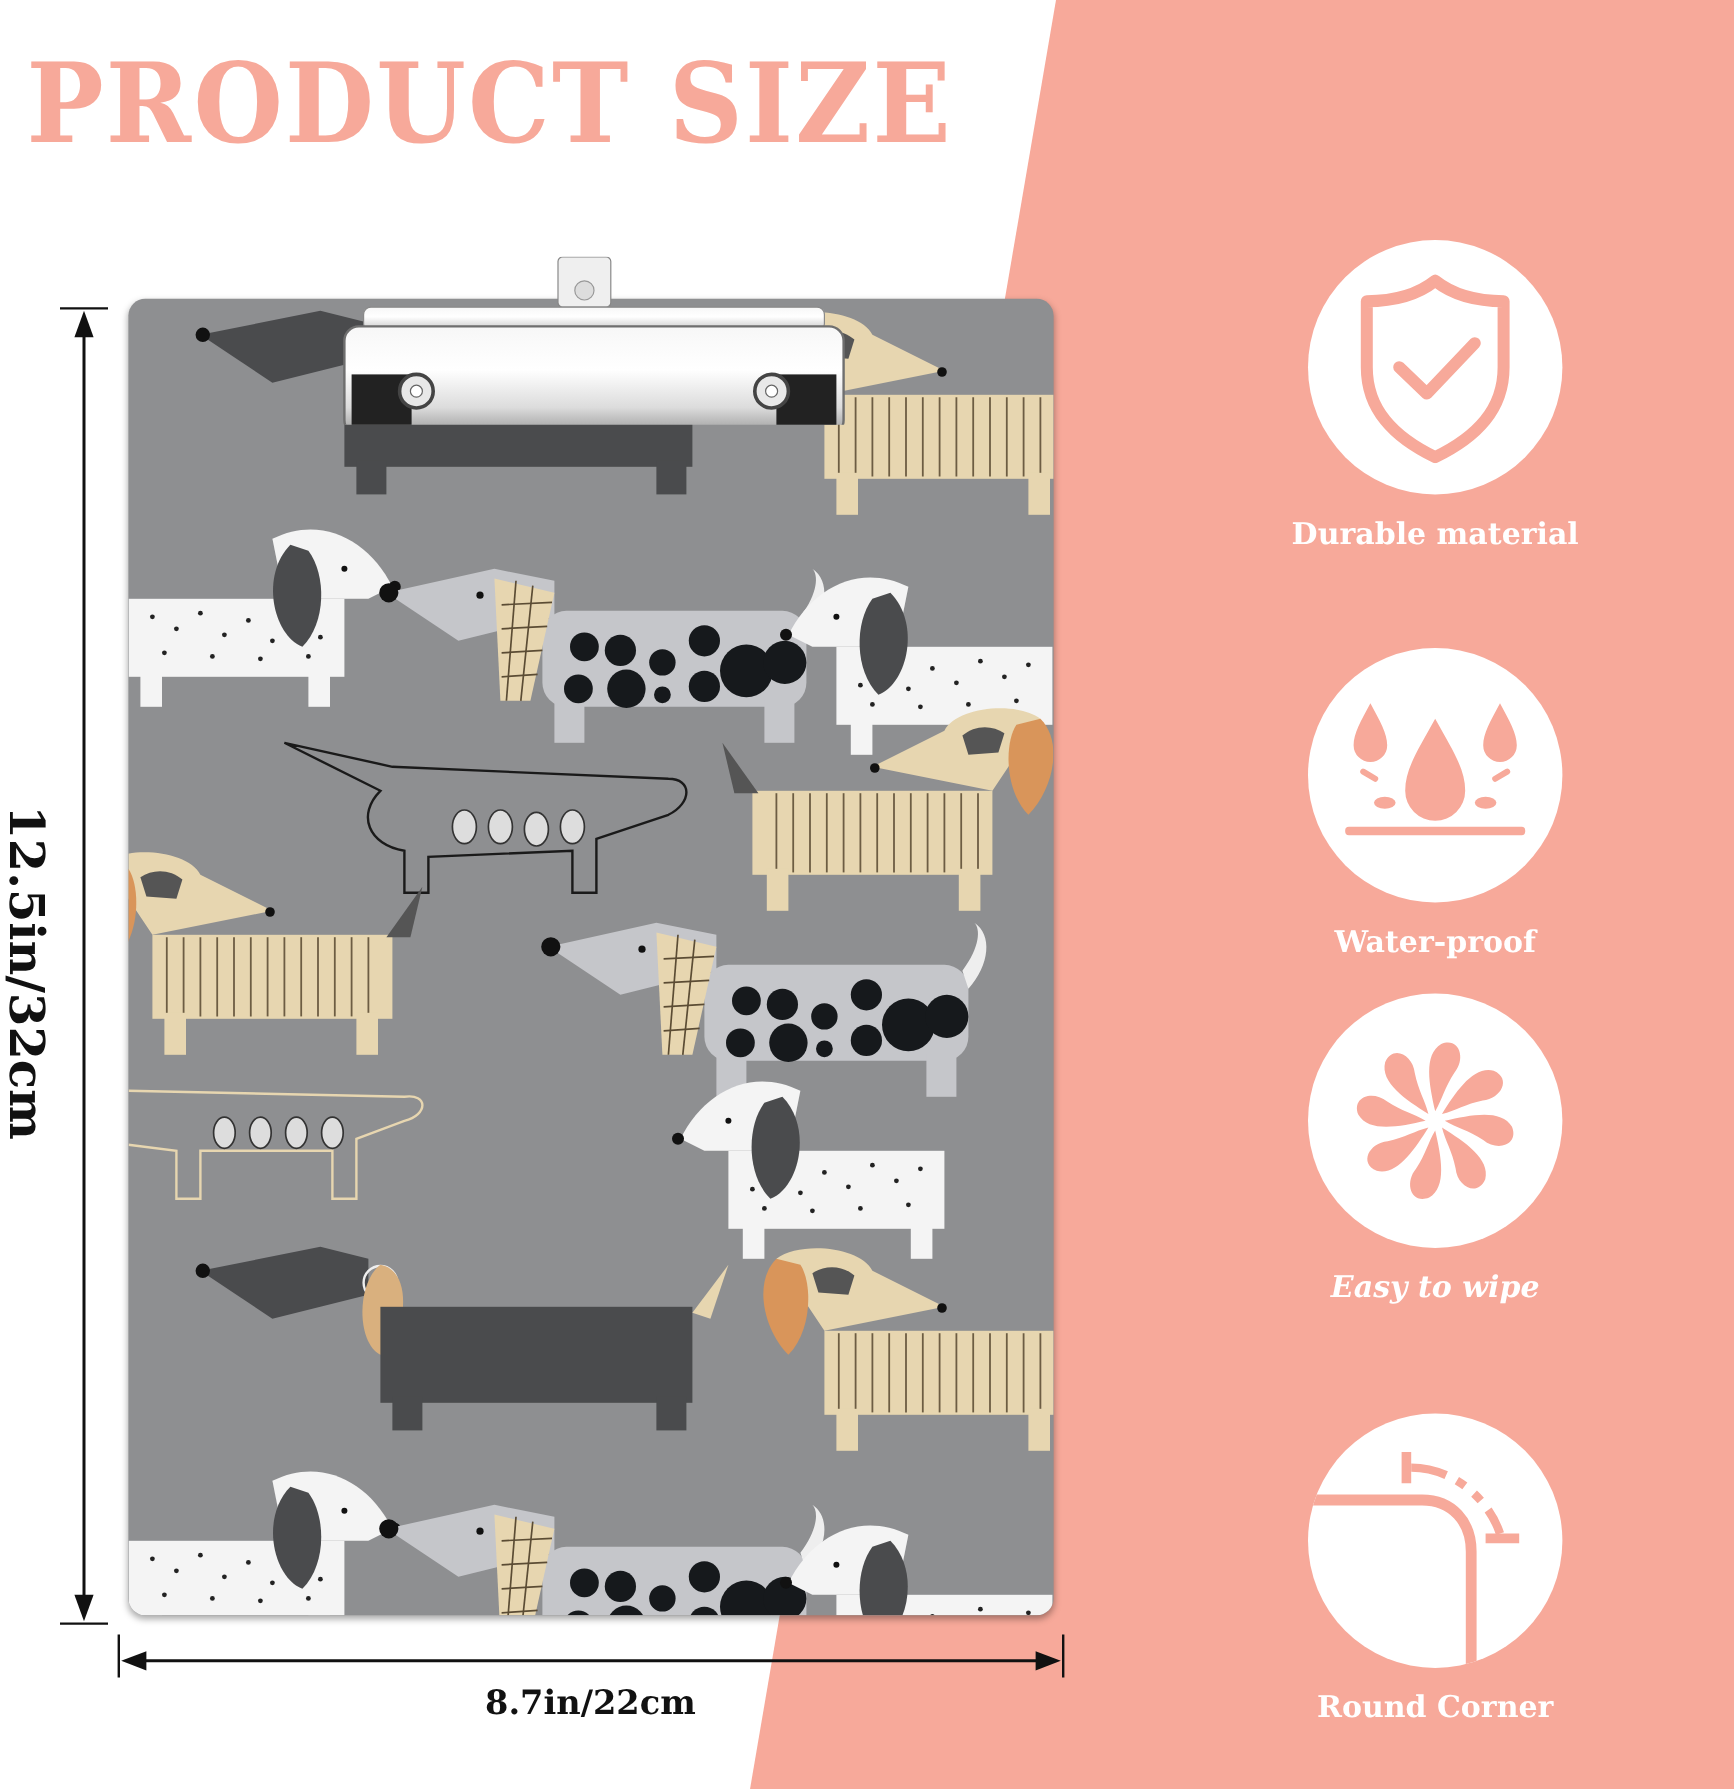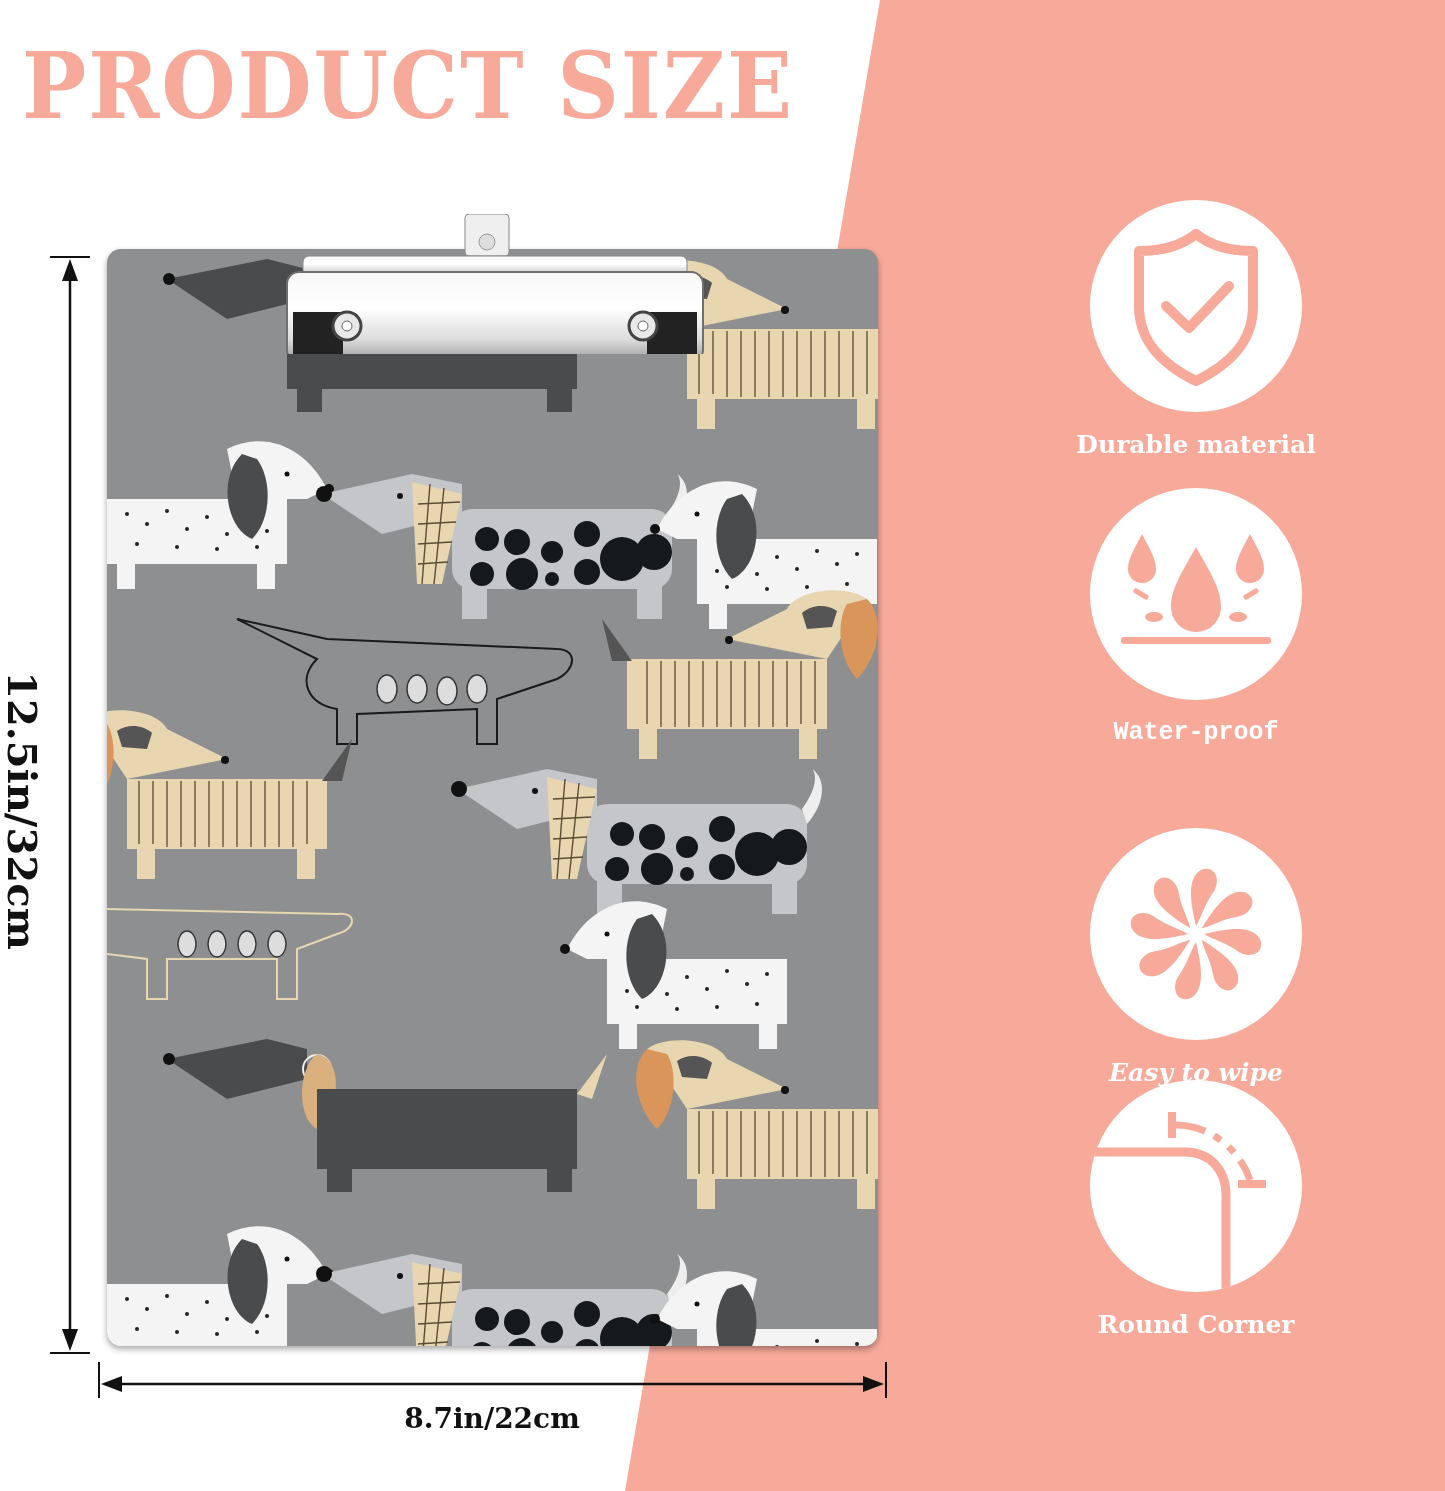--- a/index.html
+++ b/index.html
@@ -219,21 +219,21 @@
 <div class="feature" style="top:200px;">
   <div class="circle">
     <svg width="130" height="160" viewBox="0 0 130 160">
       <path d="M65,8 C80,20 100,25 122,25 L122,80 C122,115 100,138 65,155 C30,138 8,115 8,80 L8,25 C30,25 50,20 65,8Z" fill="none" stroke="#f7a99a" stroke-width="10" stroke-linejoin="round"></path>
       <polyline points="35,80 58,102 98,60" fill="none" stroke="#f7a99a" stroke-width="10" stroke-linecap="round" stroke-linejoin="round"></polyline>
     </svg>
   </div>
   <div class="label">Durable material</div>
 </div>
 
-<div class="feature" style="top:488px;font-family:Liberation Mono, monospace;">
+<div class="feature" style="top:540px;">
   <div class="circle">
     <svg width="160" height="130" viewBox="0 0 160 130">
       <path d="M80,18 C95,45 105,60 105,78 A25,25 0 0 1 55,78 C55,60 65,45 80,18Z" fill="#f7a99a"></path>
       <path d="M26,5 C34,20 40,30 40,40 A14,14 0 0 1 12,40 C12,30 18,20 26,5Z" fill="#f7a99a"></path>
       <path d="M134,5 C142,20 148,30 148,40 A14,14 0 0 1 120,40 C120,30 126,20 134,5Z" fill="#f7a99a"></path>
       <path d="M20,62 L30,68" stroke="#f7a99a" stroke-width="5" stroke-linecap="round"></path>
       <path d="M140,62 L130,68" stroke="#f7a99a" stroke-width="5" stroke-linecap="round"></path>
       <ellipse cx="38" cy="88" rx="9" ry="5" fill="#f7a99a"></ellipse>
       <ellipse cx="122" cy="88" rx="9" ry="5" fill="#f7a99a"></ellipse>
       <rect x="5" y="108" width="150" height="7" rx="3" fill="#f7a99a"></rect>
@@ -253,21 +253,21 @@
         <use href="#petal" transform="rotate(180)"></use>
         <use href="#petal" transform="rotate(225)"></use>
         <use href="#petal" transform="rotate(270)"></use>
         <use href="#petal" transform="rotate(315)"></use>
       </g>
     </svg>
   </div>
   <div class="label">Easy to wipe</div>
 </div>
 
-<div class="feature" style="top:1080px;">
+<div class="feature" style="top:1178px;">
   <div class="circle" style="overflow:hidden;">
     <svg width="212" height="212" viewBox="0 0 212 212">
       <path d="M0,72 L95,72 C120,72 136,90 136,115 L136,212" fill="none" stroke="#f7a99a" stroke-width="9"></path>
       <line x1="82" y1="32" x2="82" y2="58" stroke="#f7a99a" stroke-width="8"></line>
       <path d="M86,45 C120,45 150,70 160,100" fill="none" stroke="#f7a99a" stroke-width="7" stroke-dasharray="30 10 8 10 8 10 30"></path>
       <line x1="148" y1="104" x2="176" y2="104" stroke="#f7a99a" stroke-width="8"></line>
     </svg>
   </div>
   <div class="label">Round Corner</div>
 </div>

